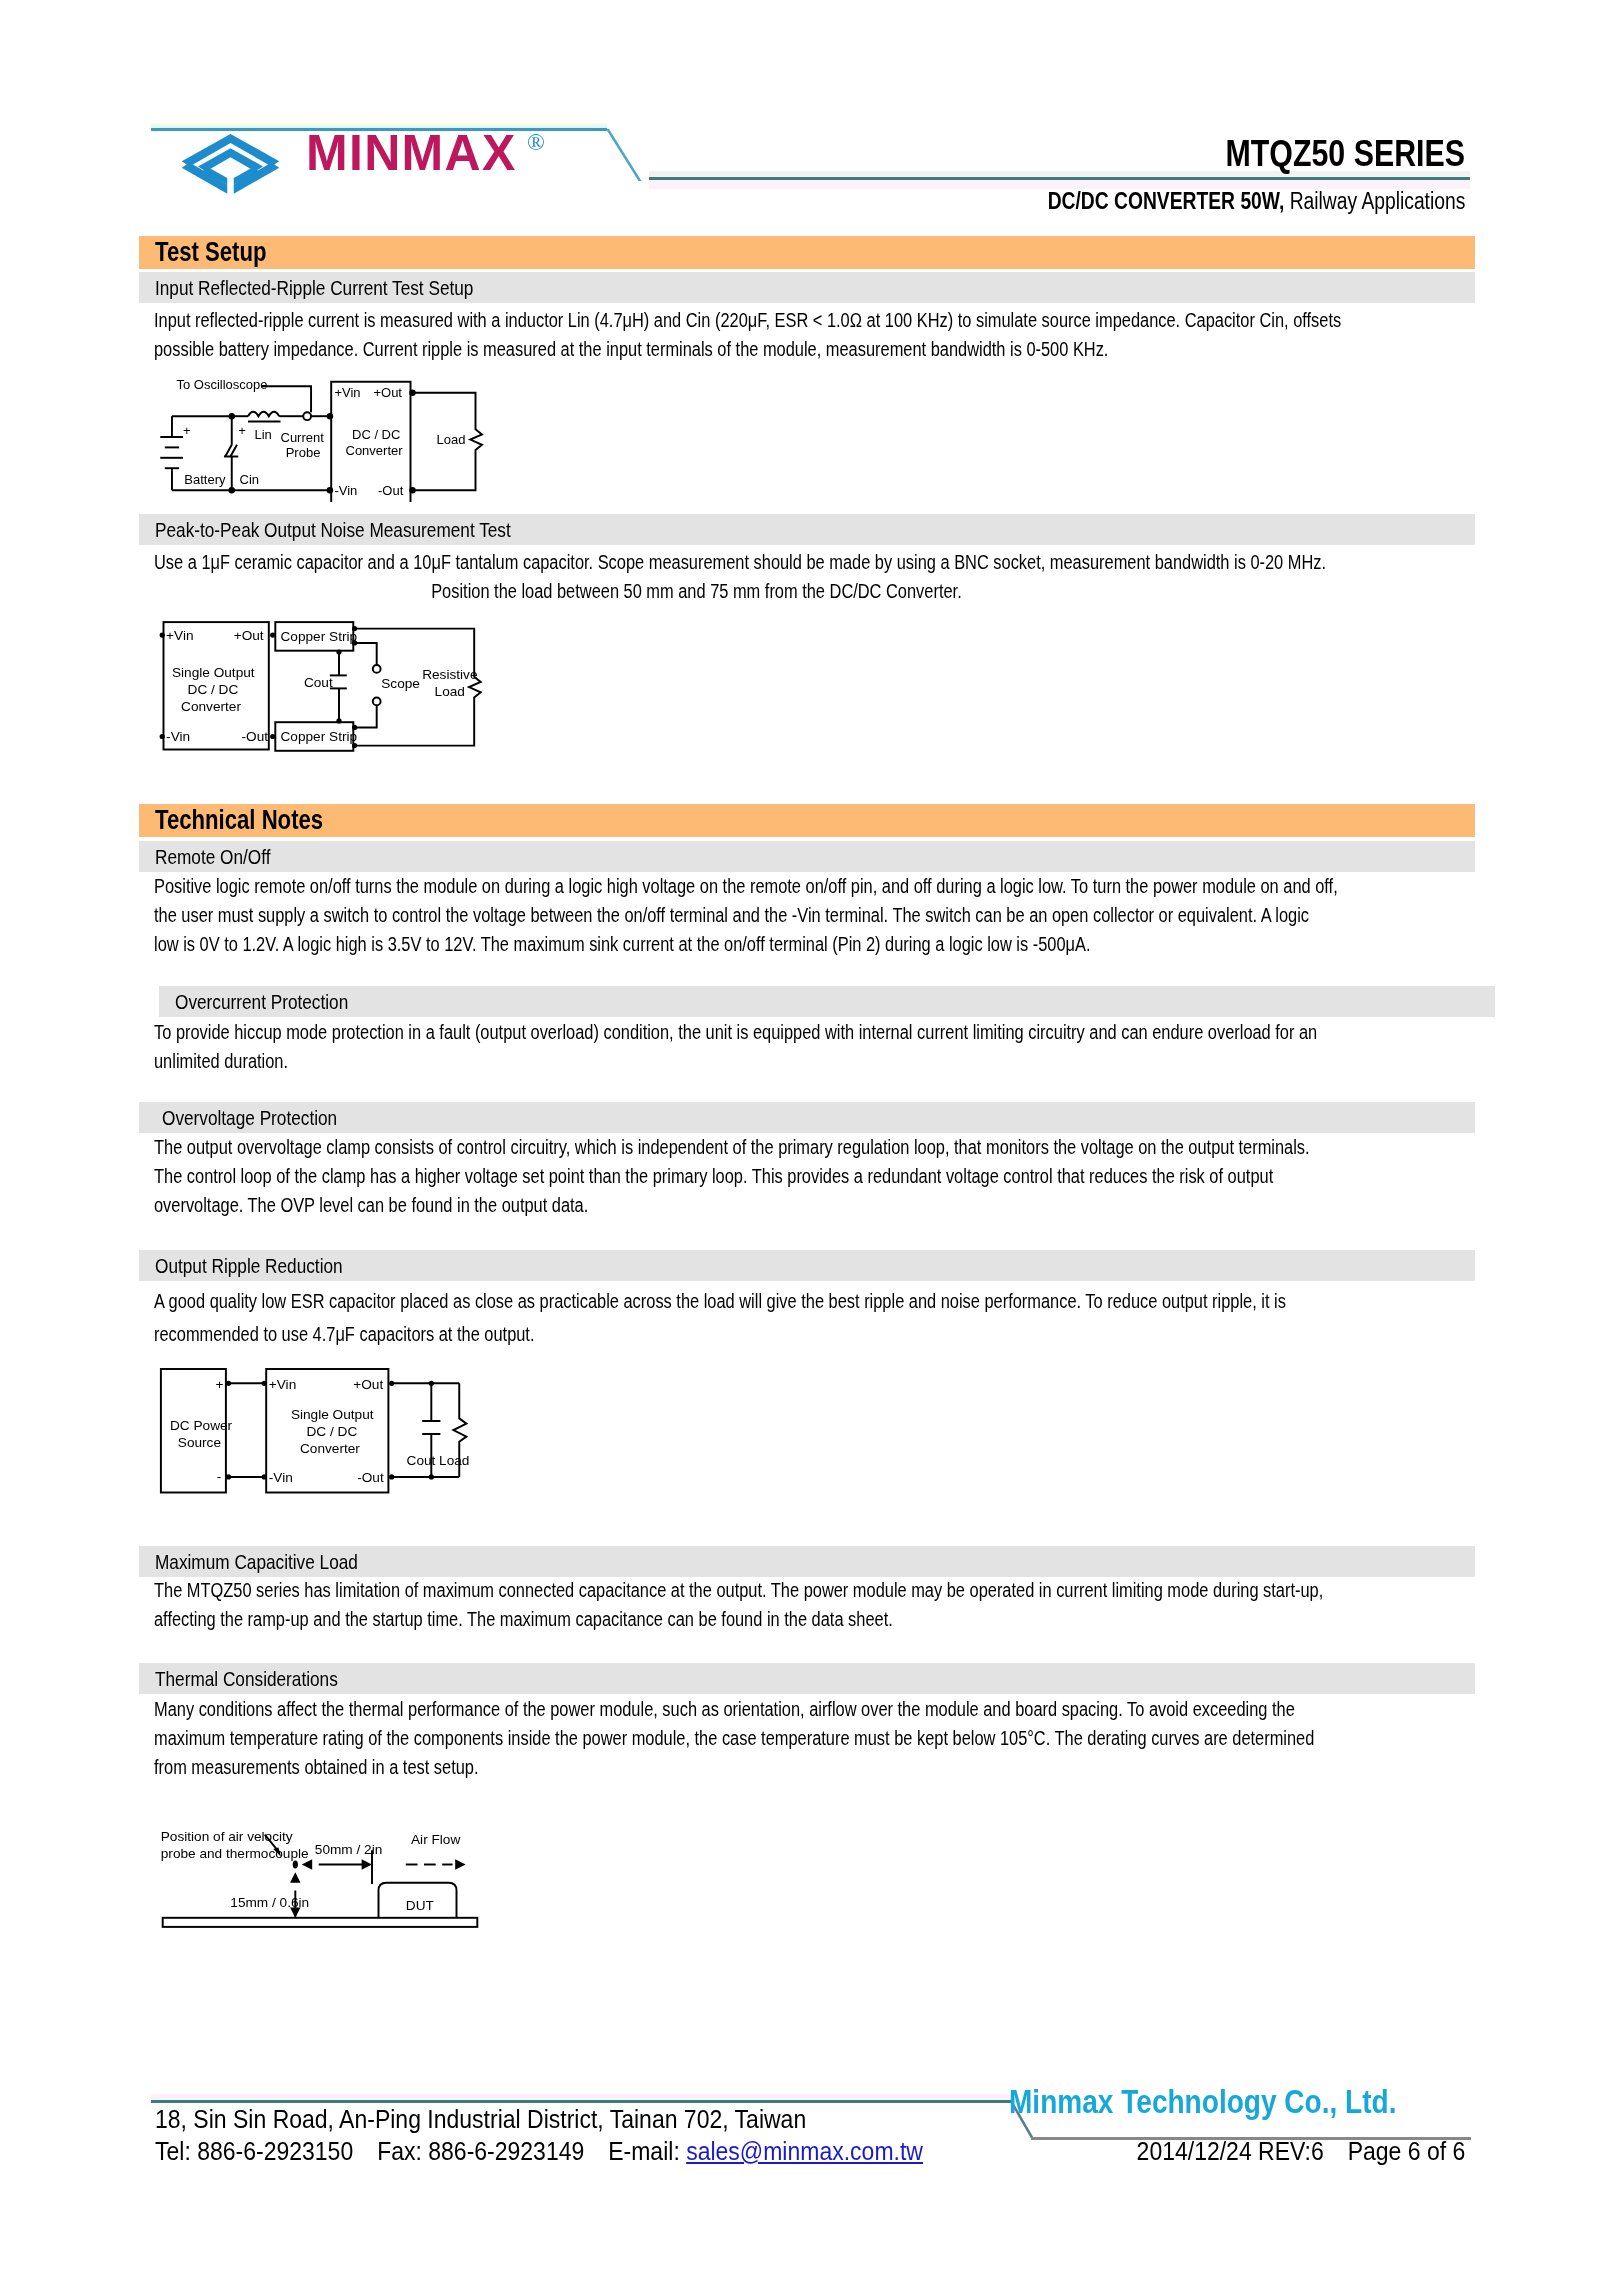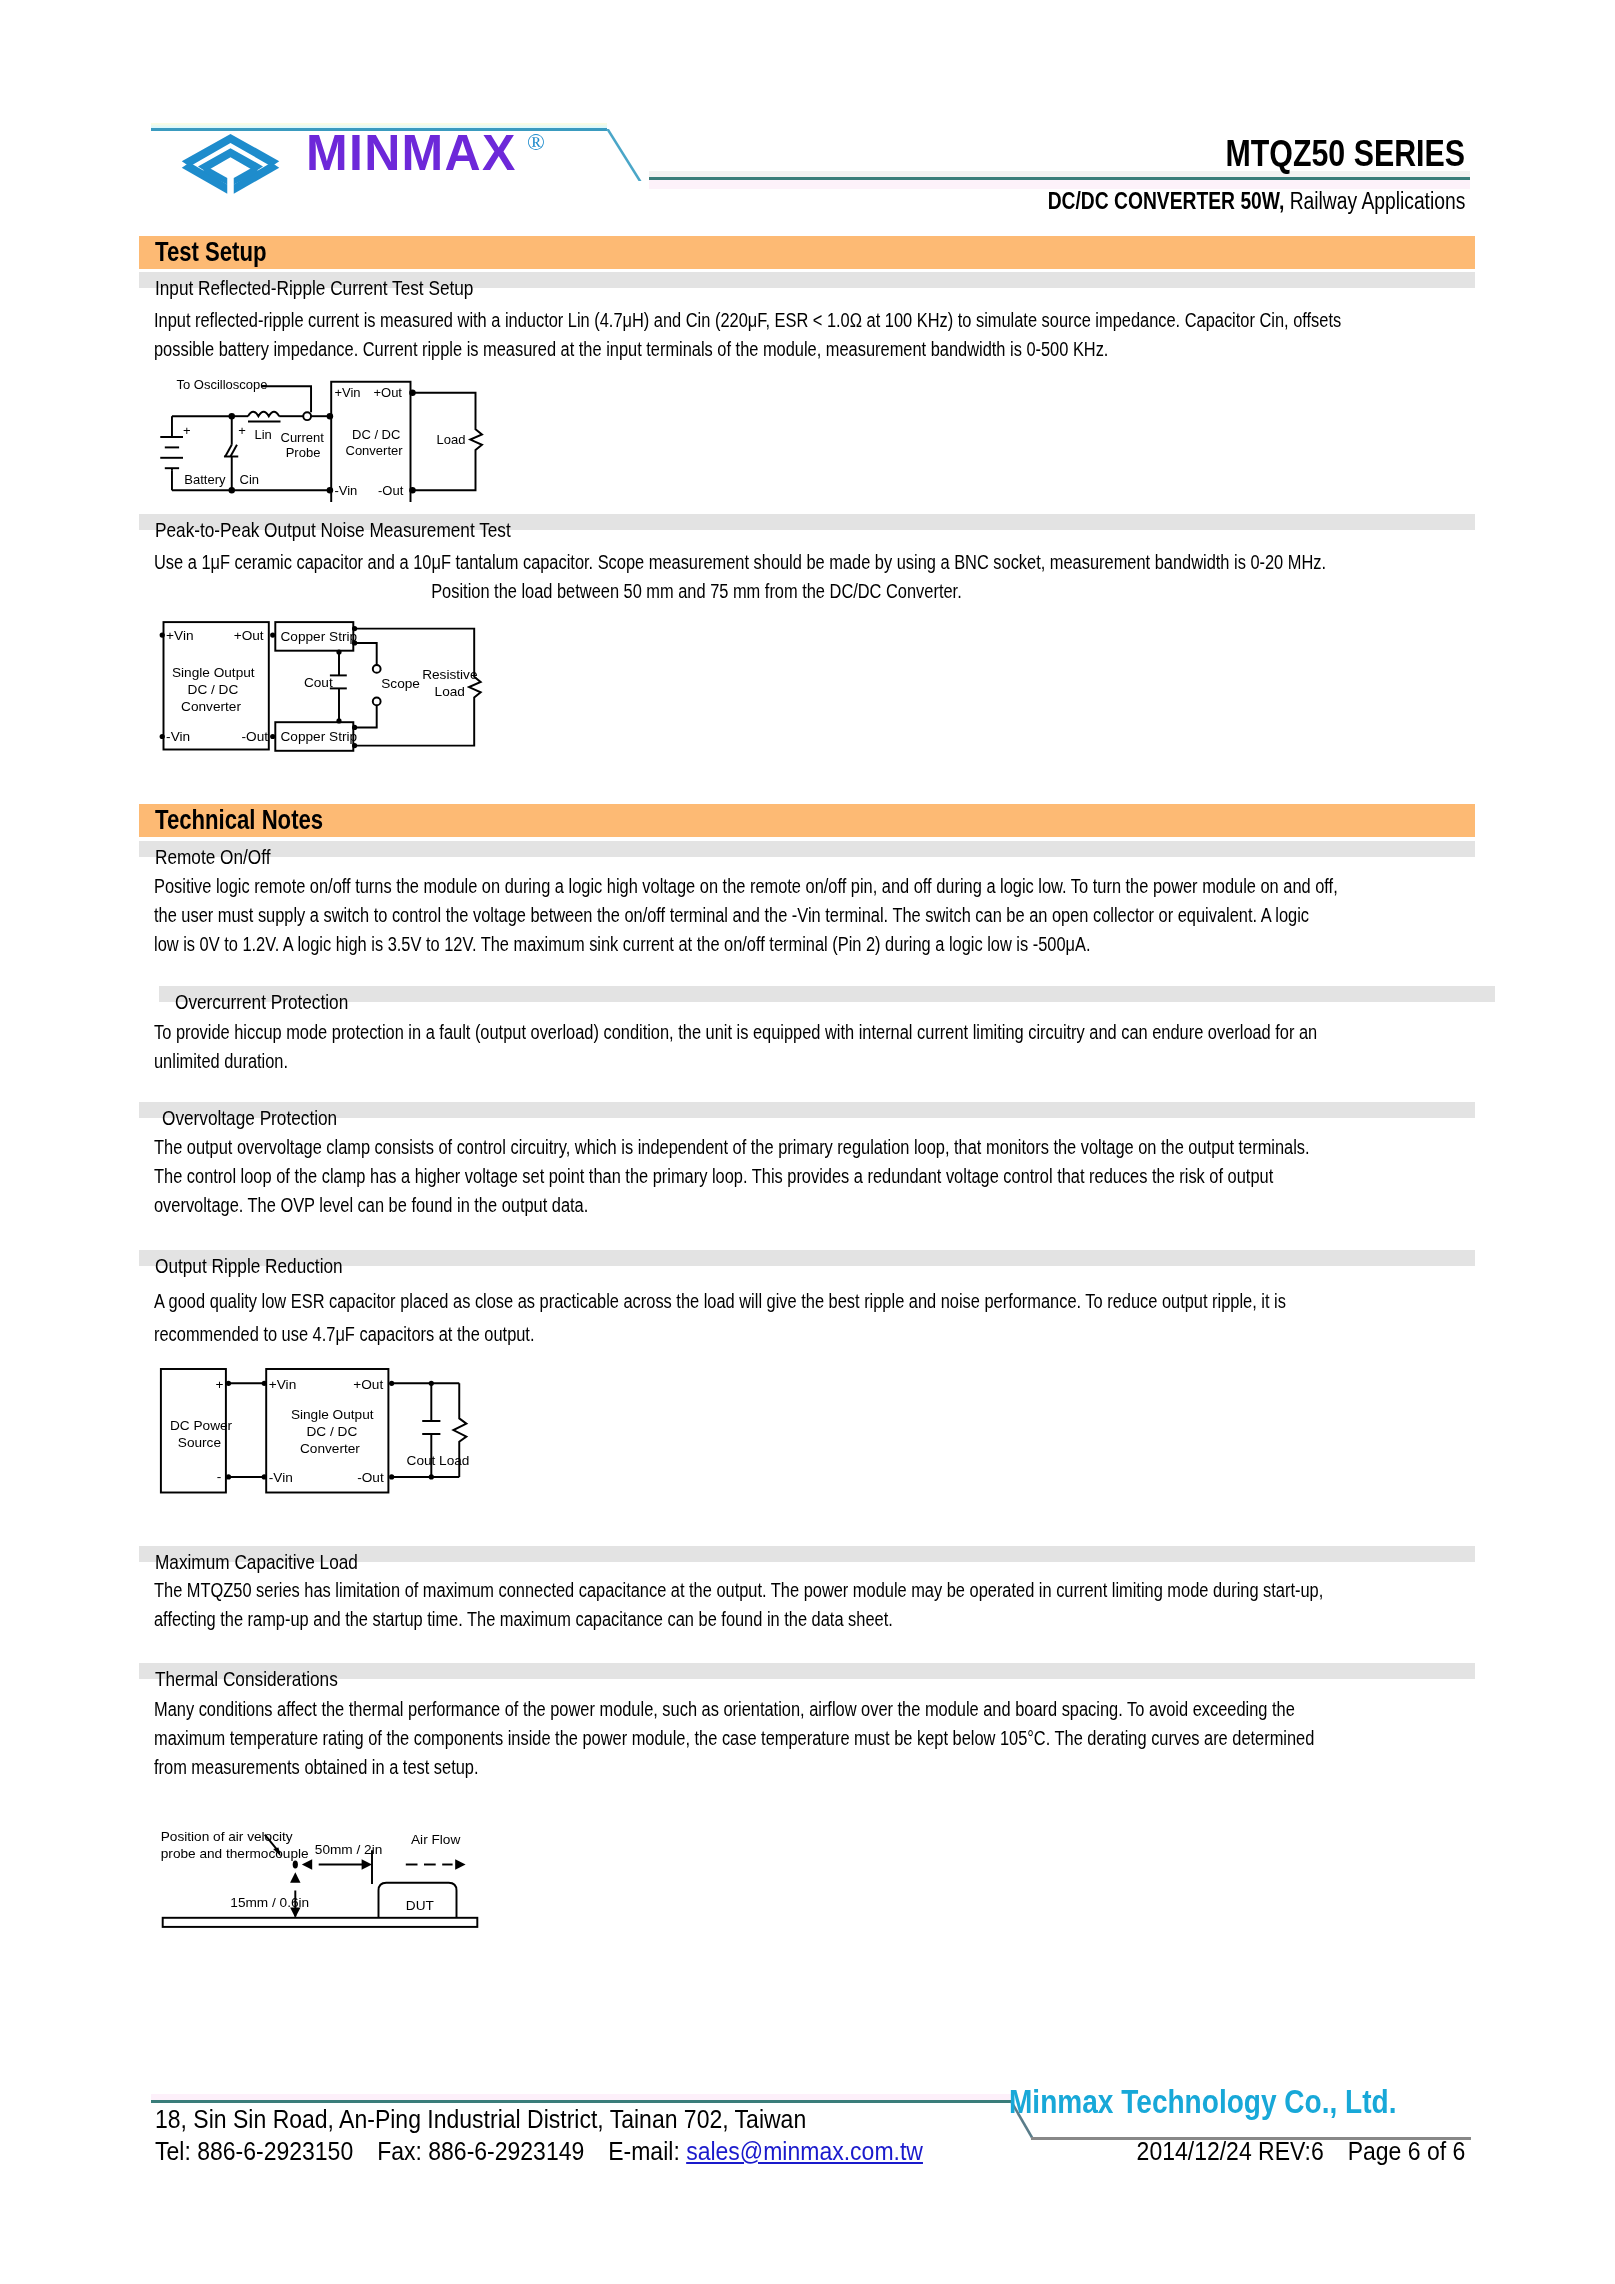--- a/index.html
+++ b/index.html
@@ -5,29 +5,29 @@
   html, body { margin:0; padding:0; background:#ffffff; }
   body { width:1616px; height:2284px; position:relative; font-family:"Liberation Sans", sans-serif; color:#000; overflow:hidden; }
   .abs { position:absolute; }
   
   .hdr-topline { left:151px; top:123px; width:456px; height:5.2px; background:linear-gradient(#fffde0,#d8f8ff); }
   .hdr-topline2 { left:151px; top:128px; width:456px; height:2.6px; background:#3a9bbf; }
   .hdr-slant { left:606px; top:129px; width:2.6px; height:52px; background:#4aa6c8; transform:skewX(32deg); transform-origin:top left; }
   .hdr-bottomline { left:649px; top:177px; width:821px; height:2.6px; background:#3a7d7a; }
   .hdr-bottomline-bg { left:649px; top:171px; width:821px; height:6.5px; background:#f2f2f2; }
   .hdr-bottomline-bg2 { left:649px; top:180px; width:821px; height:9px; background:#fdf2fa; }
-  .logo-text { left:306px; top:124px; font-size:50px; font-weight:bold; color:#6d28d9; letter-spacing:1.3px; }
+  .logo-text { left:306px; top:124px; font-size:50px; font-weight:bold; color:#be185d; letter-spacing:1.3px; }
   .logo-reg { left:527px; top:129px; font-family:"Liberation Serif", serif; font-size:23.5px; color:#1e8ccc; }
   .series-title { right:151px; top:133px; font-size:37px; font-weight:bold; transform:scaleX(0.82); transform-origin:right center; white-space:nowrap; }
   .series-sub { right:151px; top:188px; font-size:23.5px; transform:scaleX(0.82); transform-origin:right center; white-space:nowrap; }
   .series-sub b { font-weight:bold; }
   
   .sec-title { left:139px; width:1336px; background:#fdba74; font-size:27px; font-weight:bold; padding-left:15.6px; box-sizing:border-box; height:33px; line-height:33px; }
   .sec-title span, .sub-title span { display:inline-block; transform:scaleX(0.82); transform-origin:left center; white-space:nowrap; }
-  .sub-title { left:139px; width:1336px; background:#e3e3e3; font-size:21px; padding-left:15.6px; box-sizing:border-box; height:16px; line-height:31px; }
+  .sub-title { left:139px; width:1336px; background:#e3e3e3; font-size:21px; padding-left:15.6px; box-sizing:border-box; height:31px; line-height:31px; }
   .para { left:154px; width:1323px; font-size:20px; line-height:29px; }
   .para .line { display:block; transform:scaleX(0.82); transform-origin:left center; white-space:nowrap; }
   svg text { font-family:"Liberation Sans", sans-serif; }
   
   .ftr-line { left:151px; top:2100px; width:860px; height:2.6px; background:#3a7d7a; }
   .ftr-line-bg { left:151px; top:2094px; width:860px; height:6.5px; background:#fdf0fa; }
   .ftr-slant { left:1010px; top:2102px; width:2.6px; height:37px; background:#5a7d8a; transform:skewX(30deg); transform-origin:top left; }
   .ftr-line2 { left:1031px; top:2137px; width:440px; height:2.6px; background:#888; }
   .ftr-company { left:1009px; top:2083px; font-size:33px; font-weight:bold; color:#18a8d8; transform:scaleX(0.85); transform-origin:left center; white-space:nowrap; }
   .ftr-addr { left:155px; top:2105px; font-size:25px; transform:scaleX(0.92); transform-origin:left center; white-space:nowrap; }

